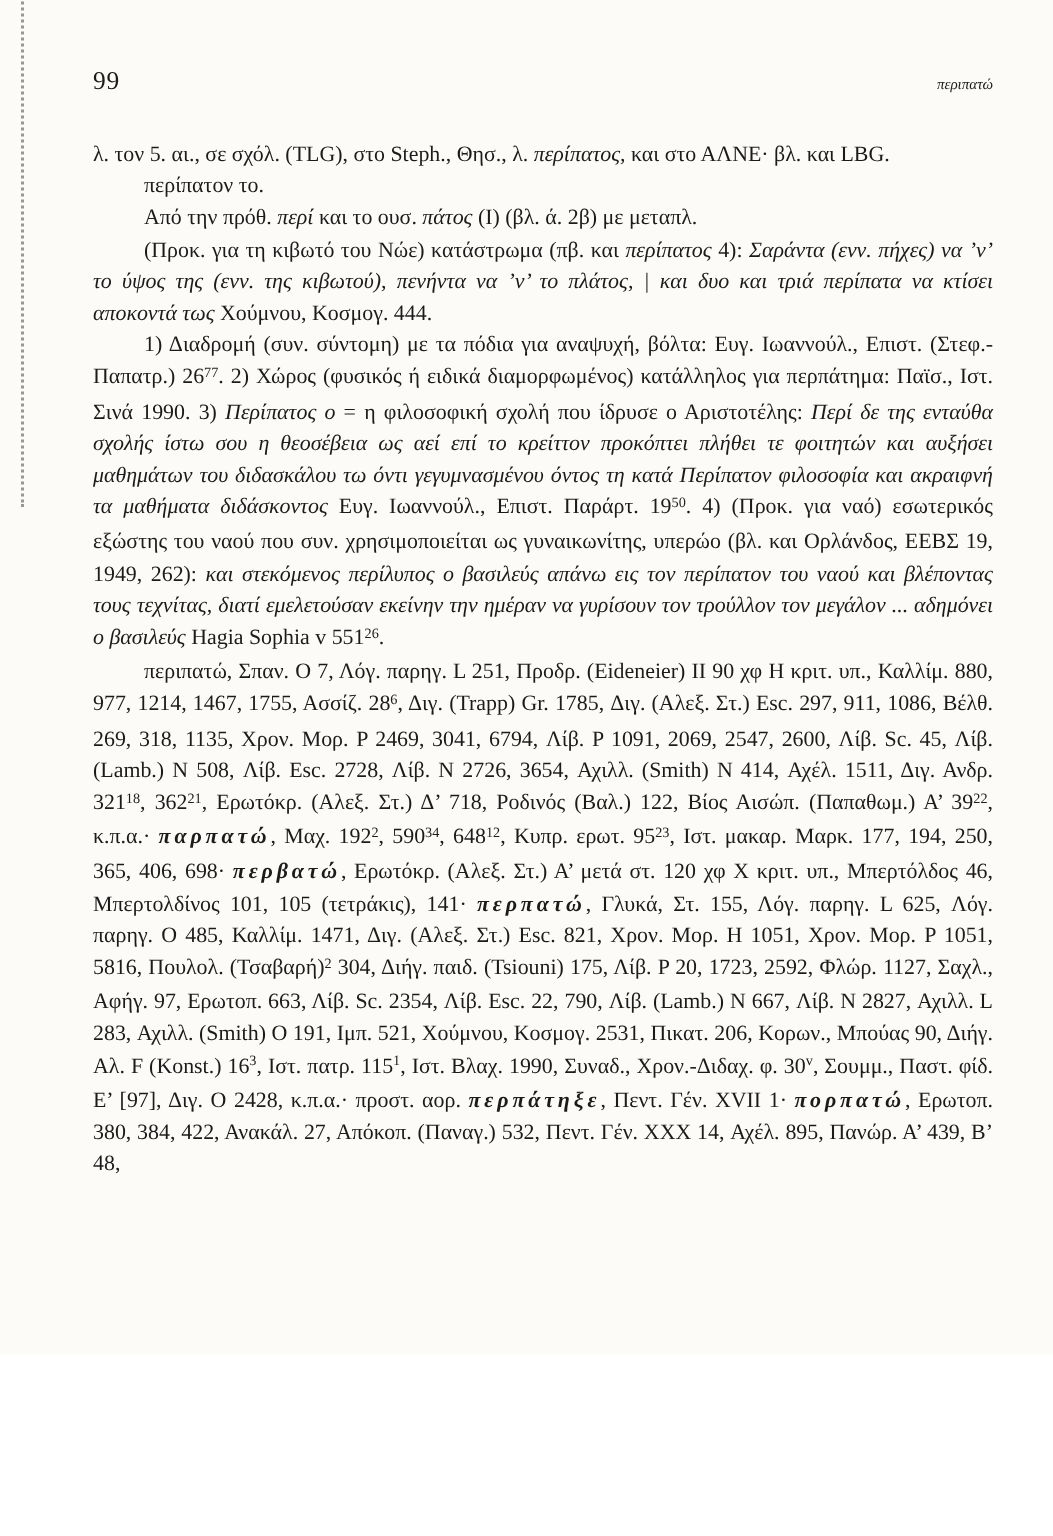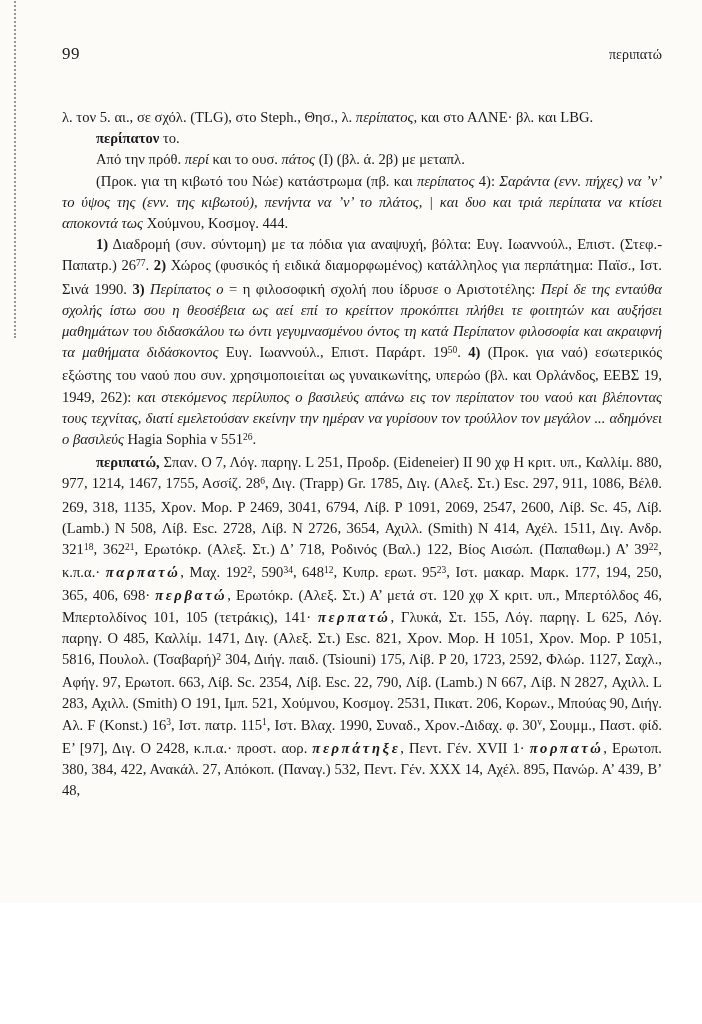--- a/index.html
+++ b/index.html
@@ -13,34 +13,34 @@
   .scan-artifact {
     position:absolute; left:14px; top:-6px; height:344px; width:0;
     border-left:2px dotted rgba(70,70,70,.55);
   }
 
   .pagehead {
     position:absolute; top:44px; left:62px; width:600px;
     display:flex; justify-content:space-between; align-items:baseline;
   }
   .pagenum { font-size:17px; letter-spacing:.5px; }
-  .runhead { font-size:14px; }
+  .runhead { font-style:italic; font-size:10px; }
 
   .content {
-    position:absolute; top:107px; left:62px; width:600px;
+    position:absolute; top:93px; left:62px; width:600px;
     font-size:14.6px; line-height:21.2px; text-align:justify;
     text-justify:inter-word;
   }
   p.para { margin:0; padding:0; }
   .ind   { text-indent:34px; }
   .gap-s { margin-top:9px; }
   .gap-m { margin-top:14px; }
 
   .it  { font-style:italic; }
-  .bd  { font-weight:bold; }
+  .bd  { font-weight:normal; }
   .sp  { letter-spacing:2.6px;font-weight:bold; }
   .sup { font-size:9.5px; position:relative; top:-4.5px; letter-spacing:0; }
 </style>
 </head>
 <body>
 
 <div class="page">
   <div class="scan-artifact"></div>
 
   <div class="pagehead">

